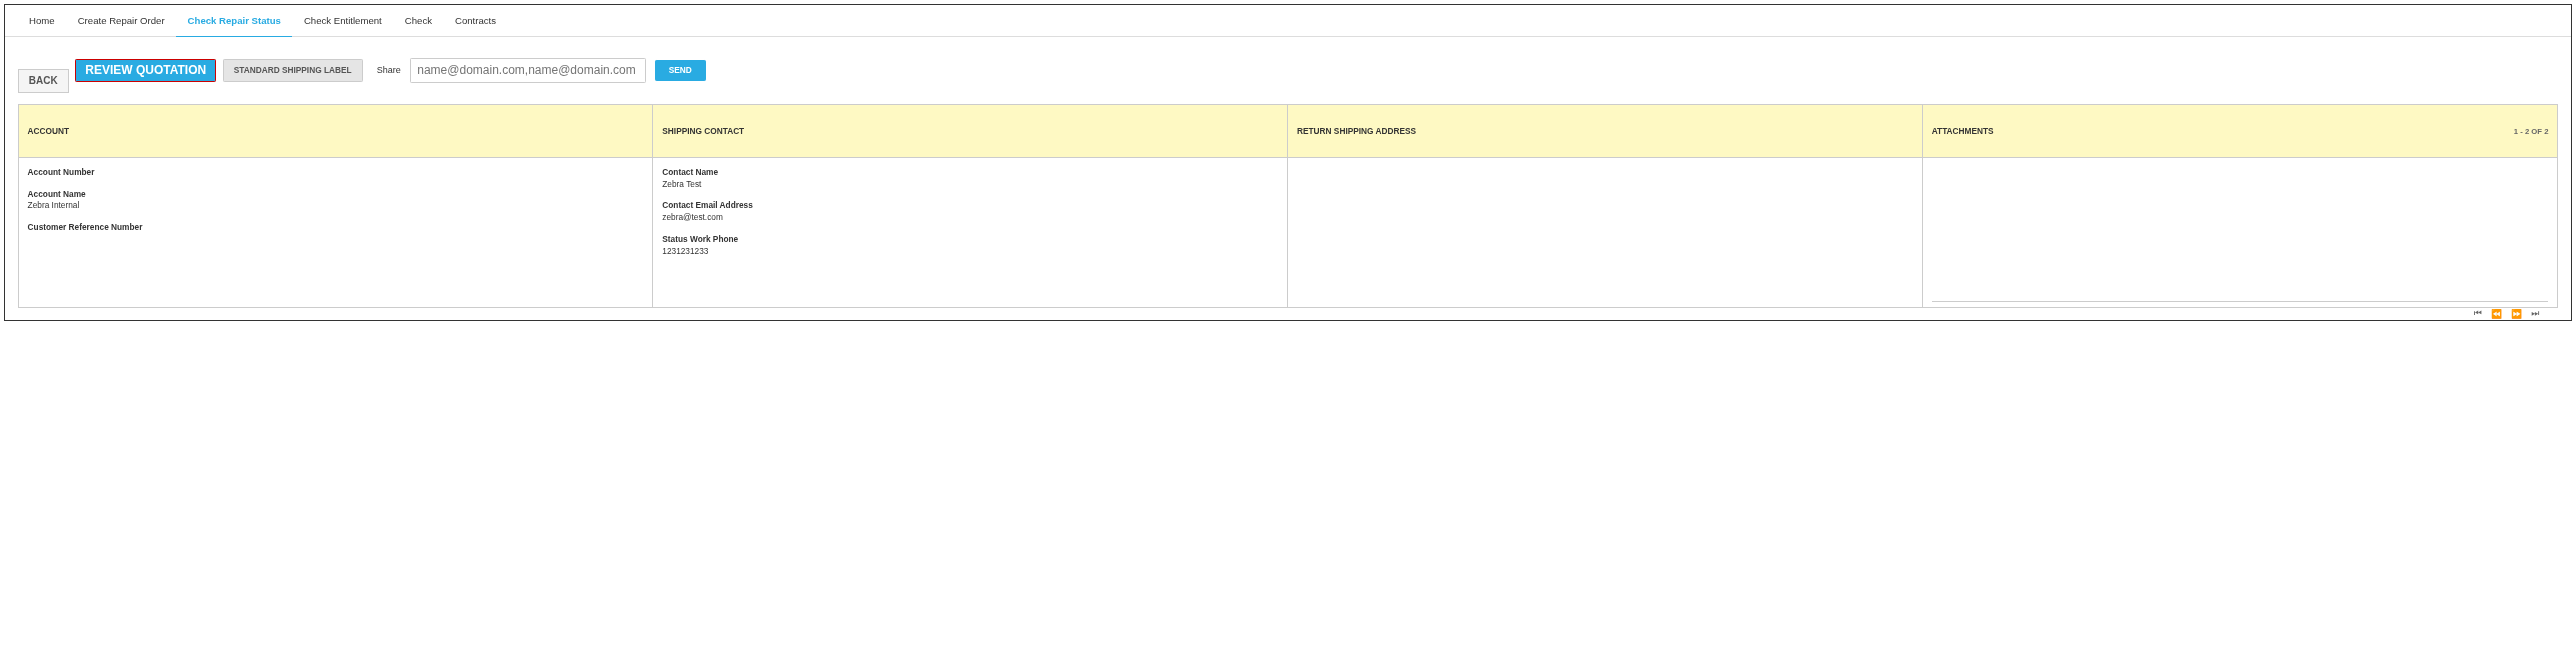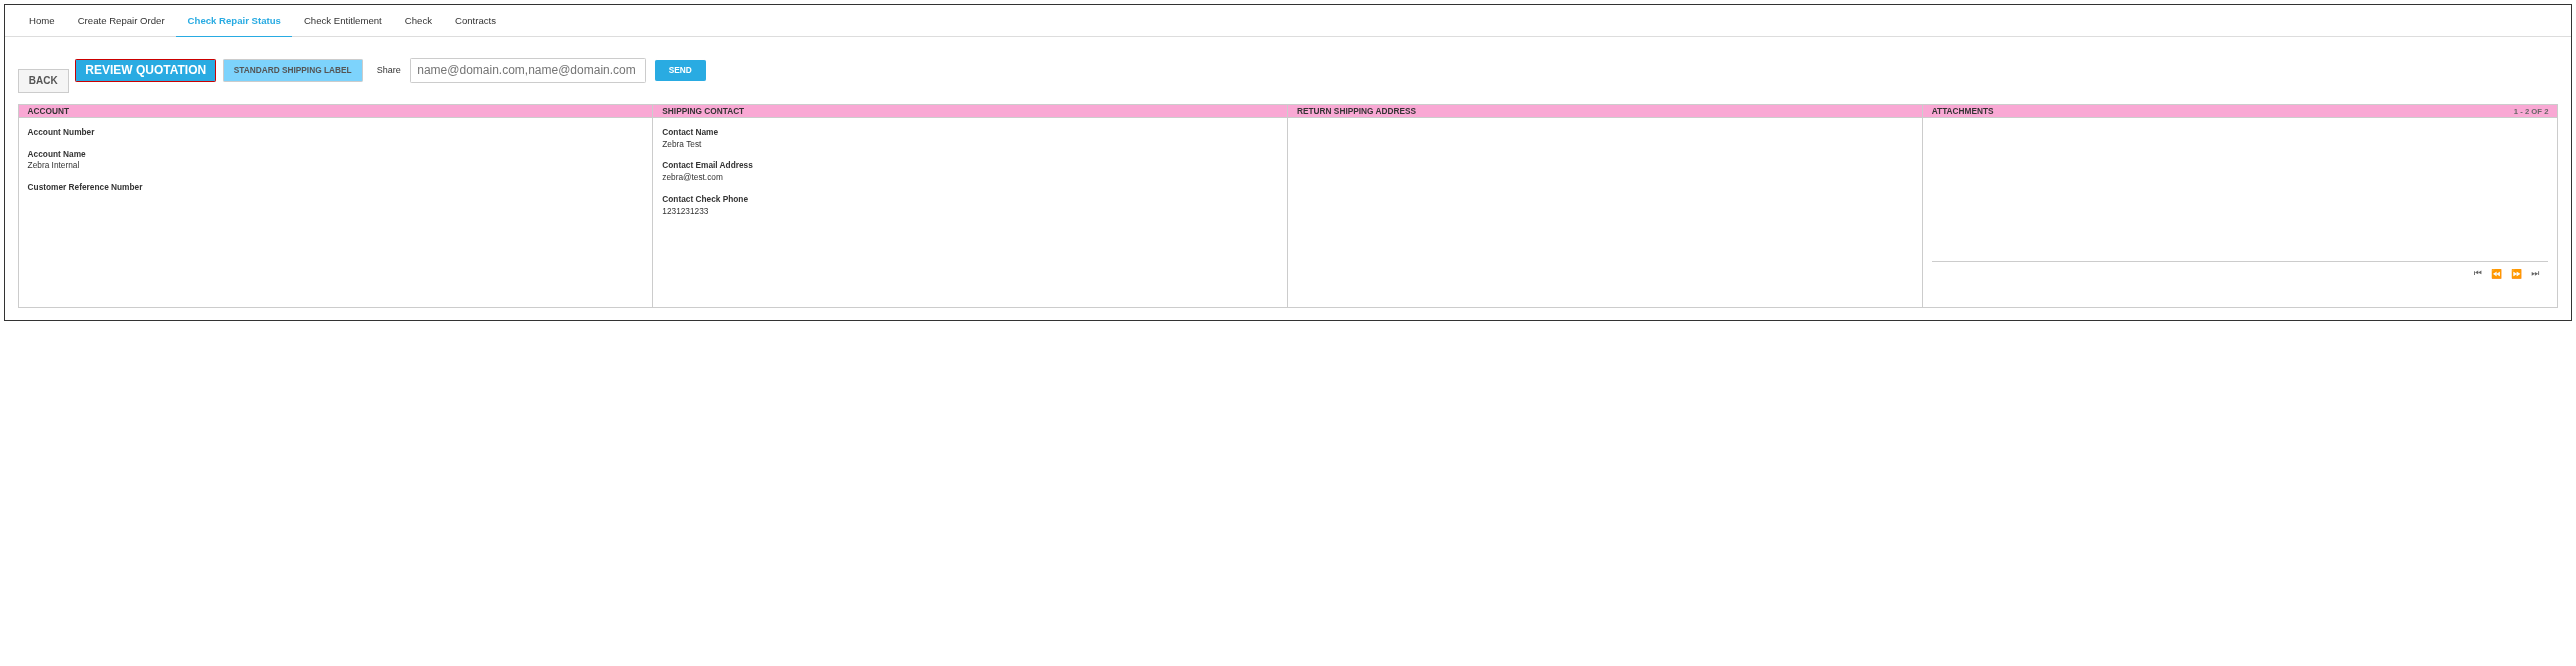--- a/index.html
+++ b/index.html
@@ -74,21 +74,21 @@
       color: #fff;
       border: 1.9px solid #cc0000;
       text-transform: uppercase;
       font-weight: bold;
       padding: 3.8px 9px;
       font-size: 12px;
       cursor: pointer;
       border-radius: 1.3px;
     }
     .btn-shipping {
-      background: #7dd3fc;
+      background: #e5e5e5;
       color: #555;
       border: 0.6px solid #ccc;
       text-transform: uppercase;
       font-weight: bold;
       padding: 5.1px 10.2px;
       font-size: 8.3px;
       cursor: pointer;
       border-radius: 1.3px;
     }
 
@@ -128,22 +128,22 @@
       display: grid;
       grid-template-columns: 1fr 1fr 1fr 1fr;
       border: 0.6px solid #ccc;
       min-height: 204px;
     }
     .grid-col {
       border-right: 0.6px solid #ccc;
     }
     .grid-col:last-child { border-right: none; }
     .col-header {
-      background: #f9a8d4;
-      padding: 1px 9px;
+      background: #fef9c3;
+      padding: 21px 9px;
       font-weight: bold;
       font-size: 8.3px;
       color: #333;
       border-bottom: 0.6px solid #ccc;
       text-transform: uppercase;
     }
     .col-header-row {
       display: flex;
       justify-content: space-between;
       align-items: center;
@@ -253,21 +253,21 @@
         <div class="col-body">
           <div class="field-group">
             <div class="field-label">Contact Name</div>
             <div class="field-value">Zebra Test</div>
           </div>
           <div class="field-group">
             <div class="field-label">Contact Email Address</div>
             <div class="field-value">zebra@test.com</div>
           </div>
           <div class="field-group">
-            <div class="field-label">Contact Check Phone</div>
+            <div class="field-label">Status Work Phone</div>
             <div class="field-value">1231231233</div>
           </div>
         </div>
       </div>
 
       <div class="grid-col">
         <div class="col-header">RETURN SHIPPING ADDRESS</div>
         <div class="col-body">
         </div>
       </div>

